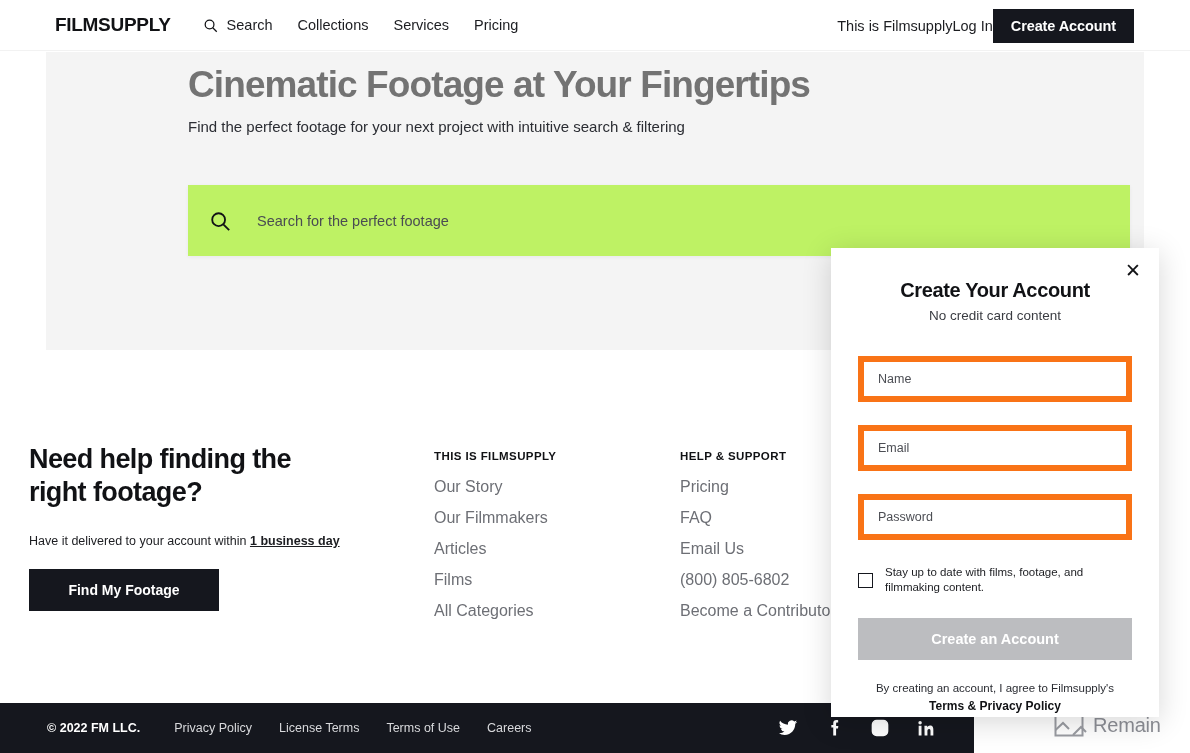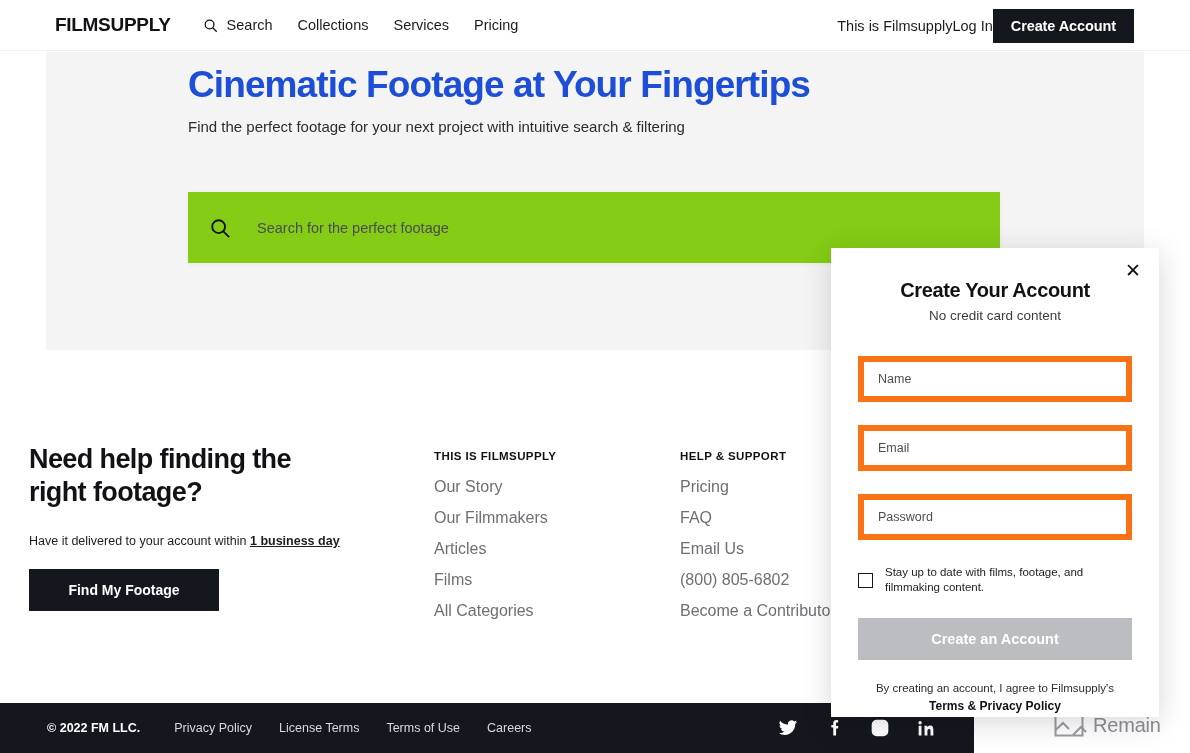--- a/index.html
+++ b/index.html
@@ -50,30 +50,30 @@
 
   
   .hero {
     position: absolute; left: 46px; top: 52px;
     width: 1098px; height: 298px;
     background: #f4f4f4;
   }
   .hero-title {
     position: absolute; left: 142px; top: 12px;
     font-size: 37px; font-weight: 700; letter-spacing: -0.9px;
-    color: #1d4ed8; white-space: nowrap;
+    color: #737373; white-space: nowrap;
   }
   .hero-sub {
     position: absolute; left: 142px; top: 66px;
     font-size: 15px; color: #2b2d33; white-space: nowrap;
   }
   .searchbar {
-    position: absolute; left: 142px; top: 140px;
-    width: 812px; height: 71px;
-    background: #84cc16;
+    position: absolute; left: 142px; top: 133px;
+    width: 942px; height: 71px;
+    background: #bef264;
     display: flex; align-items: center;
     box-shadow: 0 1px 4px rgba(0,0,0,0.05);
   }
   .searchbar .sb-icon { margin-left: 21px; width: 22px; height: 22px; display:block; }
   .sb-placeholder {
     margin-left: 26px; font-size: 14.5px; color: #4a4c52;
   }
 
   
   .help-block { position: absolute; left: 29px; top: 443px; width: 330px; }

